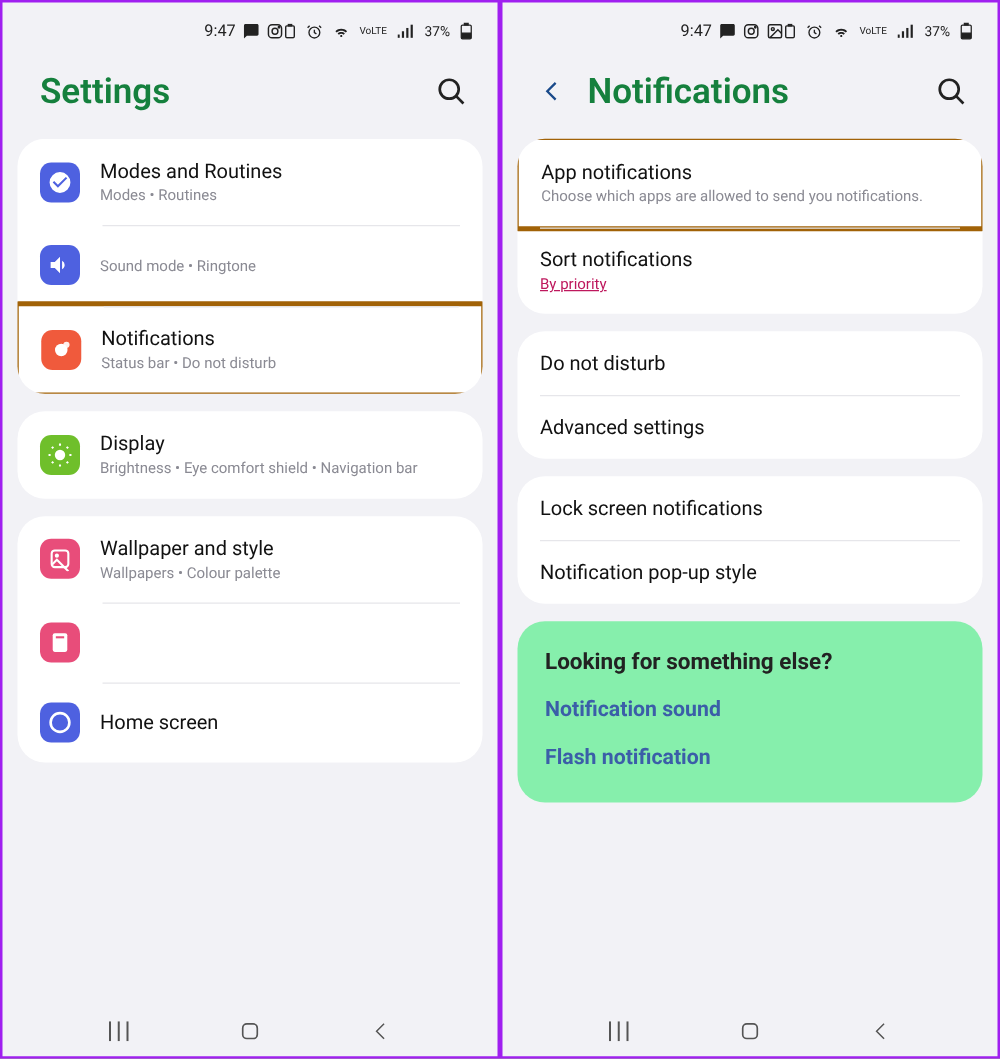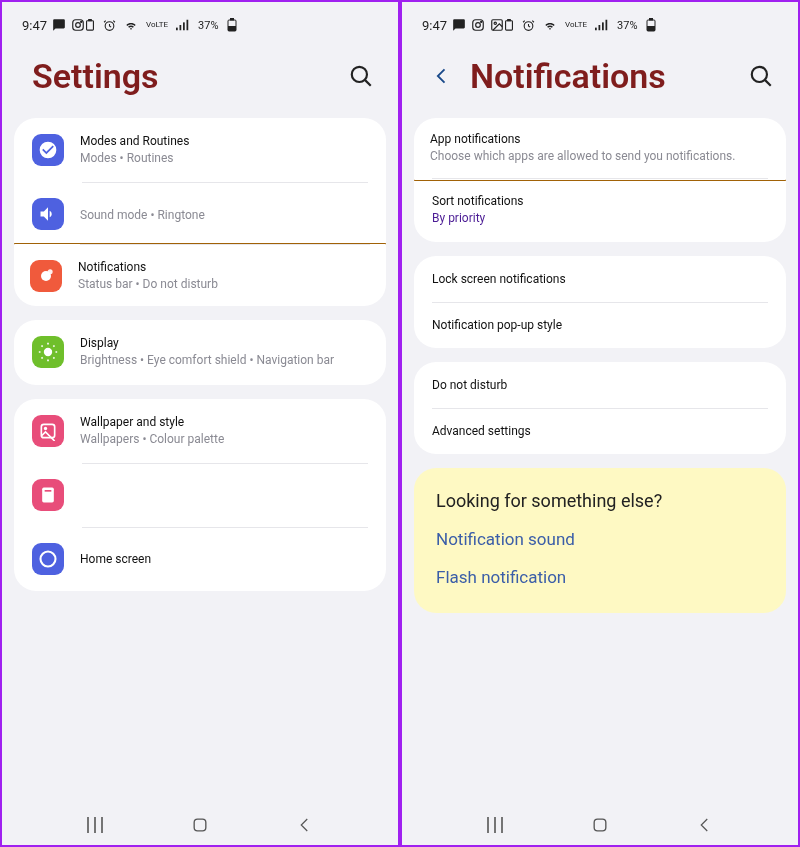--- a/index.html
+++ b/index.html
@@ -1,41 +1,41 @@
 <!DOCTYPE html>
 <html><head>
 <meta charset="utf-8">
 <style>
 * { margin: 0; padding: 0; box-sizing: border-box; font-family: -apple-system, BlinkMacSystemFont, "Segoe UI", Roboto, sans-serif; }
 body { background: #000; width: 800px; height: 847px; display: flex; }
 .phone { width: 400px; height: 847px; background: #f2f2f6; border: 2px solid #a020f0; display: flex; flex-direction: column; overflow: hidden; position: relative; }
 
-.status-bar { height: 28px; display: flex; justify-content: flex-start; align-items: center; padding: 18px 20px 0 20px; font-size: 13px; color: #222; }
+.status-bar { height: 28px; display: flex; justify-content: flex-end; align-items: center; padding: 18px 20px 0 20px; font-size: 13px; color: #222; }
 .status-left { display: flex; align-items: center; gap: 5px; }
 .status-right { display: flex; align-items: center; gap: 8px; font-size: 11px; }
 .status-ico { display: inline-block; }
 
 .header { display: flex; align-items: center; padding: 26px 24px 22px 30px; gap: 12px; }
 .header .back-btn { font-size: 24px; color: #1a4a8a; cursor: pointer; margin-right: 6px; }
-.header h1 { font-size: 34px; font-weight: 600; color: #7f1d1d; flex: 1; }
+.header h1 { font-size: 28px; font-weight: 600; color: #15803d; flex: 1; }
 .header .search-btn { width: 26px; height: 26px; }
 
 .content { flex: 1; overflow-y: auto; padding: 0 12px 4px 12px; }
 .card { background: #fff; border-radius: 22px; margin-bottom: 14px; overflow: hidden; }
 .row { display: flex; align-items: center; padding: 16px 18px; gap: 16px; cursor: pointer; position: relative; }
 .row + .row::before { content: ""; position: absolute; top: 0; left: 68px; right: 18px; height: 1px; background: #e6e6ea; }
 .row.no-icon + .row.no-icon::before { left: 18px; }
 .row .icon { width: 32px; height: 32px; border-radius: 9px; display: flex; align-items: center; justify-content: center; flex: none; }
 .row .txt { flex: 1; min-width: 0; }
-.row .title { font-size: 12px; color: #111; font-weight: 400; }
+.row .title { font-size: 16px; color: #111; font-weight: 400; }
 .row .sub { font-size: 12px; color: #8a8a93; margin-top: 2px; line-height: 1.35; }
-.row .sub.blue { color: #4c1d95; }
-.highlight { border: 1px solid #a16207; border-radius: 4px; margin: -3px; }
-
-.looking-card { background: #fef9c3; border-radius: 22px; padding: 22px 22px 26px 22px; }
+.row .sub.blue { color: #be185d; text-decoration: underline; }
+.highlight { border: 4px solid #a16207; border-radius: 4px; margin: -3px; }
+
+.looking-card { background: #86efac; border-radius: 22px; padding: 22px 22px 26px 22px; font-weight: bold; }
 .looking-title { font-size: 18px; color: #222; margin-bottom: 16px; }
 .looking-link { font-size: 17px; color: #3b5ea8; margin-top: 18px; cursor: pointer; }
 
 .nav-bar { height: 40px; display: flex; justify-content: space-around; align-items: center; padding: 0 40px; }
 .nav-ico { width: 22px; height: 22px; display: flex; align-items: center; justify-content: center; color: #222; }
 
 svg { display: block; }
 </style>
 </head>
 <body>
@@ -310,38 +310,38 @@
         <div class="row no-icon">
           <div class="txt">
             <div class="title">Sort notifications</div>
             <div class="sub blue">By priority</div>
           </div>
         </div>
       </div>
       <div class="card">
         <div class="row no-icon">
           <div class="txt">
+            <div class="title">Do not disturb</div>
+          </div>
+        </div>
+        <div class="row no-icon">
+          <div class="txt">
+            <div class="title">Advanced settings</div>
+          </div>
+        </div>
+      </div>
+      <div class="card">
+        <div class="row no-icon">
+          <div class="txt">
             <div class="title">Lock screen notifications</div>
           </div>
         </div>
         <div class="row no-icon">
           <div class="txt">
             <div class="title">Notification pop-up style</div>
-          </div>
-        </div>
-      </div>
-      <div class="card">
-        <div class="row no-icon">
-          <div class="txt">
-            <div class="title">Do not disturb</div>
-          </div>
-        </div>
-        <div class="row no-icon">
-          <div class="txt">
-            <div class="title">Advanced settings</div>
           </div>
         </div>
       </div>
       <div class="looking-card">
         <div class="looking-title">Looking for something else?</div>
         <div class="looking-link">Notification sound</div>
         <div class="looking-link">Flash notification</div>
       </div>
     </div>
 

